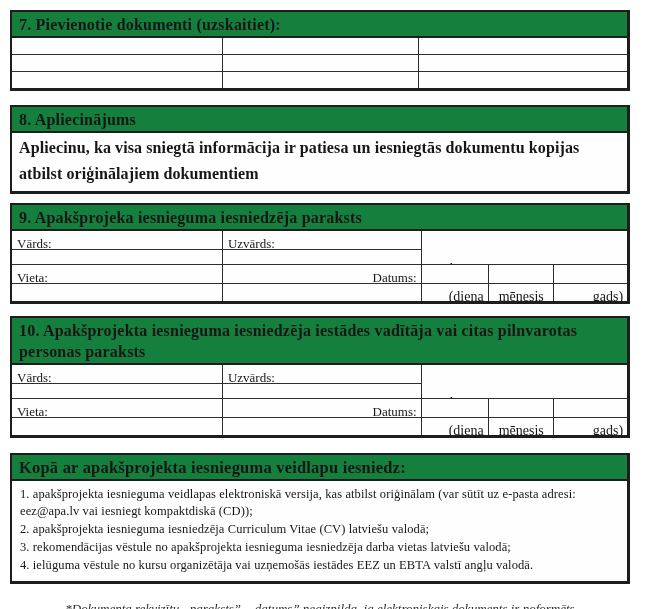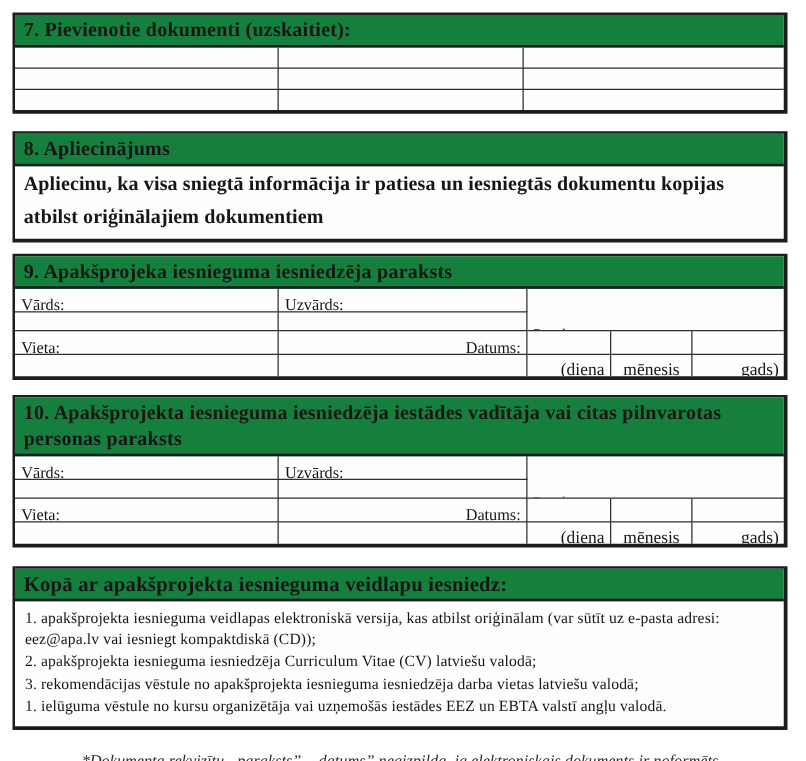--- a/index.html
+++ b/index.html
@@ -156,19 +156,19 @@
       <div class="c cap cap-gads">gads)</div>
     </div>
   </div>
 
   <div class="box sec-submit">
     <div class="sec-header">Kopā ar apakšprojekta iesnieguma veidlapu iesniedz:</div>
     <div class="submit-list">
       <div class="submit-item">1. apakšprojekta iesnieguma veidlapas elektroniskā versija, kas atbilst oriģinālam (var sūtīt uz e-pasta adresi: eez@apa.lv vai iesniegt kompaktdiskā (CD));</div>
       <div class="submit-item">2. apakšprojekta iesnieguma iesniedzēja Curriculum Vitae (CV) latviešu valodā;</div>
       <div class="submit-item">3. rekomendācijas vēstule no apakšprojekta iesnieguma iesniedzēja darba vietas latviešu valodā;</div>
-      <div class="submit-item">1. ielūguma vēstule no kursu organizētāja vai uzņemošās iestādes EEZ un EBTA valstī angļu valodā.</div>
+      <div class="submit-item">4. ielūguma vēstule no kursu organizētāja vai uzņemošās iestādes EEZ un EBTA valstī angļu valodā.</div>
     </div>
   </div>
 
   <div class="footnote">*Dokumenta rekvizītu „paraksts”, „datums” neaizpilda, ja elektroniskais dokuments ir noformēts atbilstoši elektronisko dokumentu noformēšanai normatīvajos aktos noteiktajām prasībām</div>
 
 </div>
 
 </body></html>

